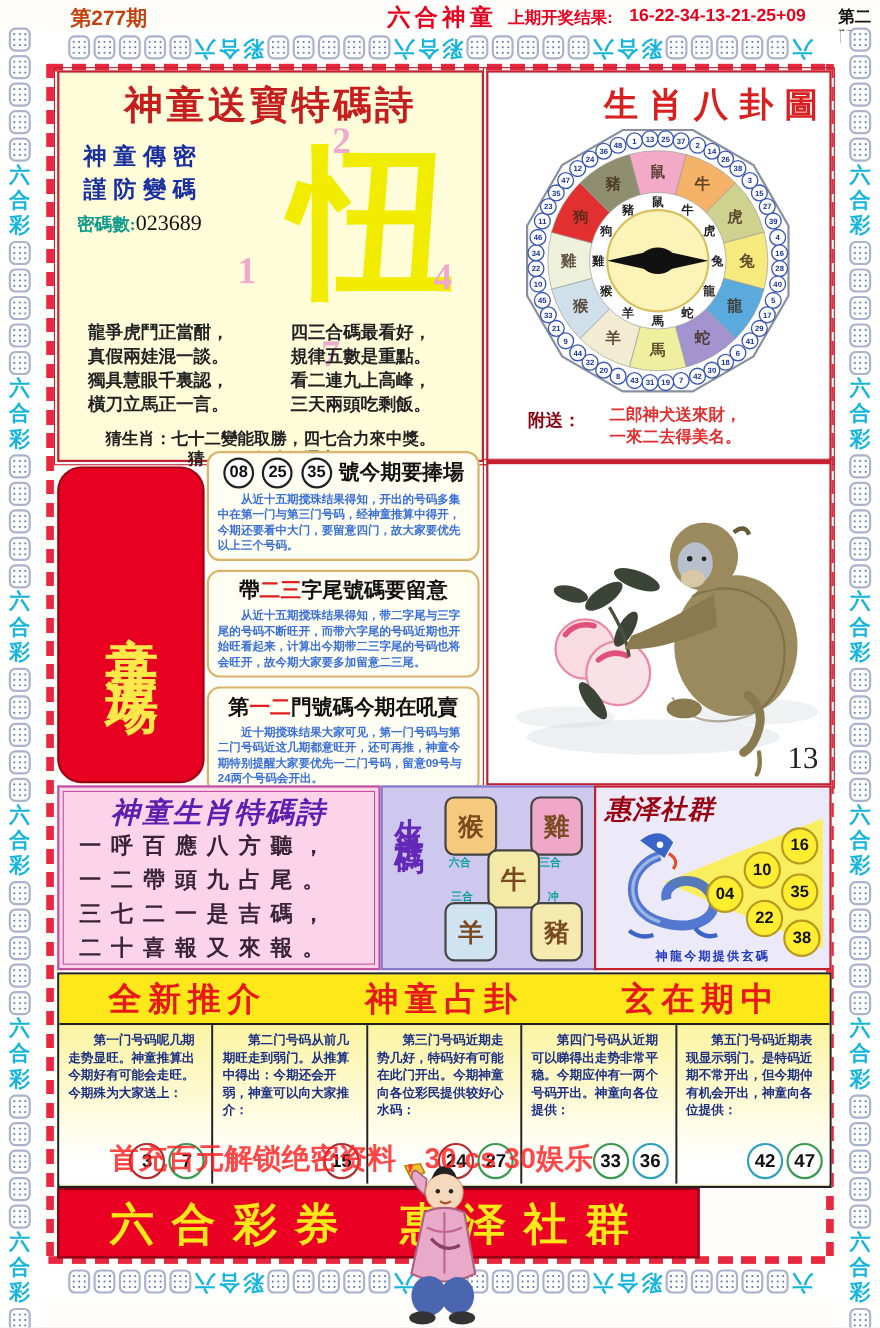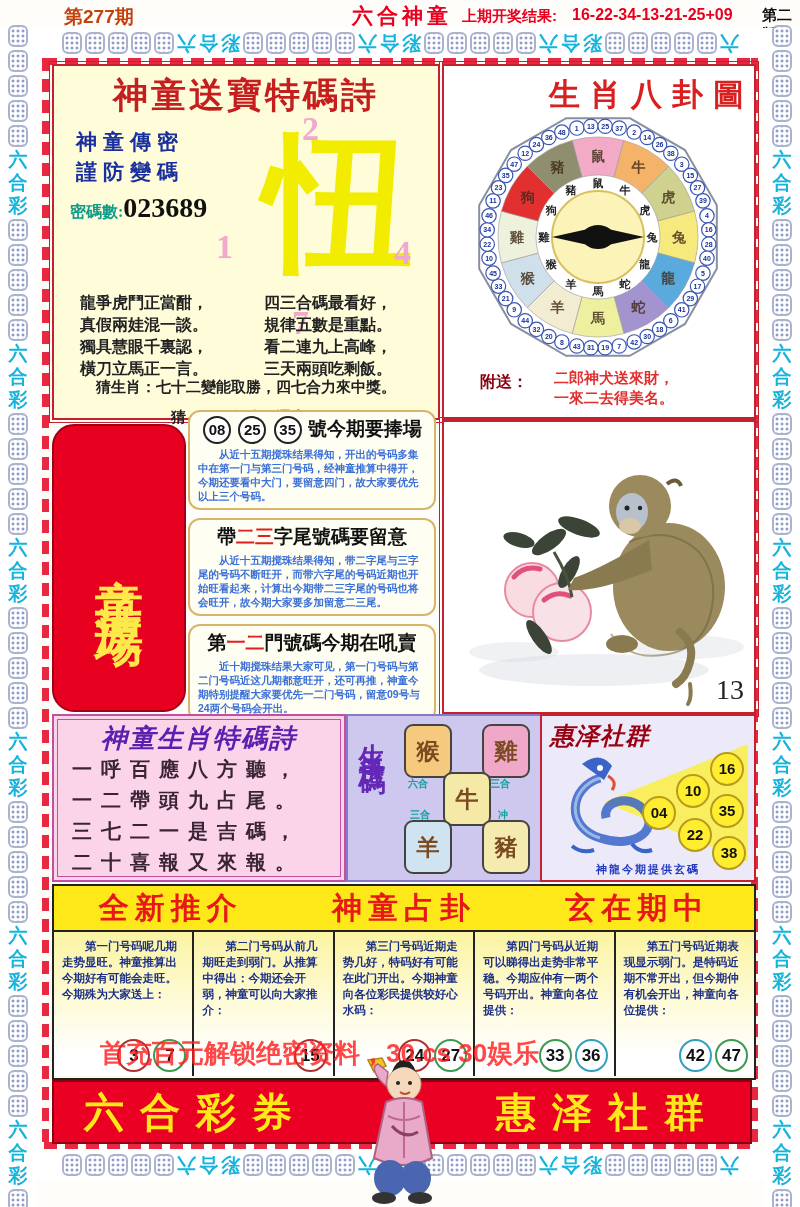--- a/index.html
+++ b/index.html
@@ -22,21 +22,21 @@
              font-family:"Liberation Serif",serif;}
   .rot180{transform:rotate(180deg);}
   
   .frame-h{height:7px;background:repeating-linear-gradient(90deg,#e82840 0 13px,transparent 13px 21px);}
   .frame-v{width:7px;background:repeating-linear-gradient(180deg,#e82840 0 13px,transparent 13px 21px);}
   
   .poem-box{left:52px;top:64px;width:384px;height:352px;background:#fffcda;border:2px solid #c42030;outline:1px solid #c42030;outline-offset:2px;}
   .poem-title{left:6px;top:6px;width:372px;text-align:center;font-size:35px;font-weight:bold;color:#c41e1e;letter-spacing:3px;}
   .poem-sub{font-size:21px;font-weight:bold;color:#1a2f9e;letter-spacing:6px;}
   .code-label{font-size:16px;font-weight:bold;color:#0f9a8a;}
-  .code-value{font-size:28px;font-weight:bold;color:#111;}
+  .code-value{font-size:20px;font-weight:normal;color:#111;}
   .bigchar{left:200px;top:48px;width:170px;height:180px;text-align:center;font-size:148px;line-height:180px;font-weight:bold;color:#f2ec00;}
   .pinknum{color:#f0a8cc;font-size:34px;font-weight:bold;}
   .poem-line{font-size:16px;font-weight:bold;color:#222;line-height:22px;white-space:nowrap;}
   .poem-hint{width:100%;text-align:center;font-size:15px;font-weight:bold;color:#222;}
   
   .bagua-box{left:442px;top:64px;width:310px;height:352px;background:#fff;border:2px solid #c42030;outline:1px solid #c42030;outline-offset:2px;}
   .bagua-title{left:0;top:8px;width:100%;text-align:right;font-size:31px;font-weight:bold;color:#d82020;letter-spacing:10px;}
   .gift-label{font-size:16px;font-weight:bold;color:#8a0010;}
   .gift-line{font-size:15px;font-weight:bold;color:#e03030;line-height:20px;}
   
@@ -73,22 +73,22 @@
   .promo-col{position:relative;flex:1;border-right:2px solid #222;padding:6px 8px;background:linear-gradient(#fbf4a2,#ffffff 85%);}
   .promo-col:last-child{border-right:none;}
   .promo-text{font-size:11.5px;line-height:16px;font-weight:bold;color:#1c2f86;text-indent:2em;}
   .promo-nums{position:absolute;right:6px;bottom:4px;display:flex;gap:3px;}
   .pnum{width:29px;height:29px;border-radius:50%;background:#fff;border:2.5px solid #888;text-align:center;line-height:29px;font-size:17px;font-weight:bold;color:#111;}
   .pnum[data-color="red"]{border-color:#b03030;}
   .pnum[data-color="green"]{border-color:#3a9a50;}
   .pnum[data-color="cyan"]{border-color:#30a0c0;}
   .watermark{left:100px;top:1036px;width:560px;font-size:26px;font-weight:bold;color:rgba(255,30,30,.82);white-space:nowrap;z-index:30;}
   
-  .banner{left:52px;top:1080px;width:700px;height:64px;background:#ea0022;border:2px solid #8a0012;
-          display:flex;align-items:center;justify-content:space-between;padding:0 30px;box-sizing:border-box;}
+  .banner{left:52px;top:1080px;width:584px;height:64px;background:#ea0022;border:2px solid #8a0012;
+          display:flex;align-items:center;justify-content:space-between;padding:0 46px;box-sizing:border-box;}
   .banner span{font-size:40px;font-weight:bold;color:#ffe819;letter-spacing:16px;font-family:"Liberation Serif",serif;}
 </style>
 </head>
 <body>
 
 <div id="page">
 
   <div class="abs hdr-issue">第277期</div>
   <div class="abs hdr-mast">六合神童</div>
   <div class="abs hdr-draw-label">上期开奖结果:</div>
@@ -284,21 +284,21 @@
       <div class="poem-line">真假兩娃混一談。</div>
       <div class="poem-line">獨具慧眼千裏認，</div>
       <div class="poem-line">橫刀立馬正一言。</div>
     </div>
     <div class="abs" style="left:210px;top:226px;">
       <div class="poem-line">四三合碼最看好，</div>
       <div class="poem-line">規律五數是重點。</div>
       <div class="poem-line">看二連九上高峰，</div>
       <div class="poem-line">三天兩頭吃剩飯。</div>
     </div>
-    <div class="abs poem-hint" style="top:312px;">猜生肖：七十二變能取勝，四七合力來中獎。</div>
+    <div class="abs poem-hint" style="top:324px;">猜生肖：七十二變能取勝，四七合力來中獎。</div>
     <div class="abs poem-hint" style="top:342px;">猜：二三得八好運來。</div>
   </div>
 
   <div class="abs bagua-box">
     <div class="abs bagua-title serif">生肖八卦圖</div>
     <svg id="wheel" class="abs" style="left:29px;top:46px;" width="250" height="250" viewBox="0 0 250 250">
         <polygon points="156.83474254761006,6.1911233664446 211.97413408594537,38.02586591405466 243.8088766335554,93.16525745238995 243.8088766335554,156.83474254761006 211.97413408594537,211.97413408594534 156.83474254761006,243.8088766335554 93.16525745238994,243.8088766335554 38.02586591405466,211.97413408594537 6.191123366444614,156.8347425476101 6.1911233664446,93.16525745238994 38.025865914054634,38.02586591405466 93.16525745238997,6.1911233664446" fill="#fff" stroke="#8890a0" stroke-width="2"></polygon>
         <path d="M108.95321920364371,65.11259877007777 L99.11809548974792,28.407417371093175 A100,100 0 0 1 150.88190451025207,28.407417371093175 L141.0467807963563,65.11259877007777 A62,62 0 0 0 108.95321920364371,65.11259877007777 Z" fill="#f2aac6" stroke="#999" stroke-width="0.6"></path>
         <text x="125" y="49" text-anchor="middle" font-size="14" fill="rgba(60,40,20,.8)" font-weight="bold">鼠</text>
         <circle cx="103.82020151320353" cy="16.039382637309302" r="7.2" fill="#fff" stroke="#3a55b5" stroke-width="1.2"></circle>

